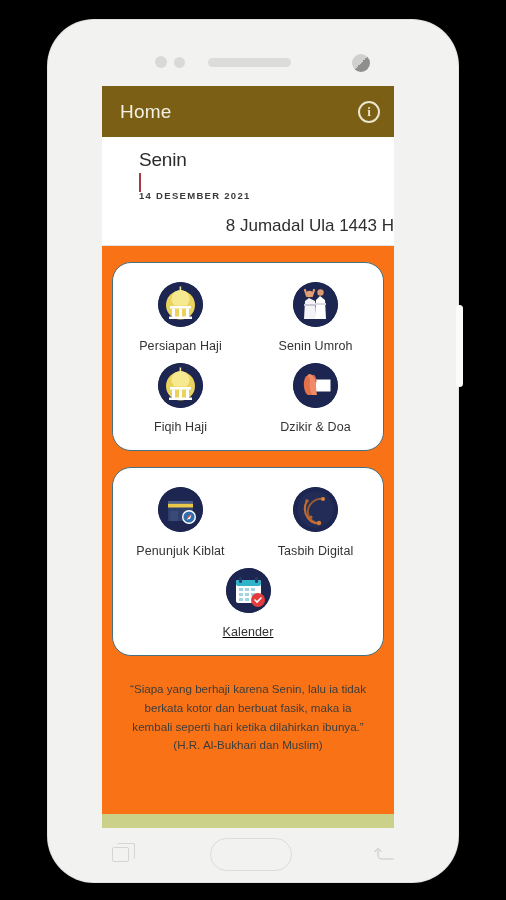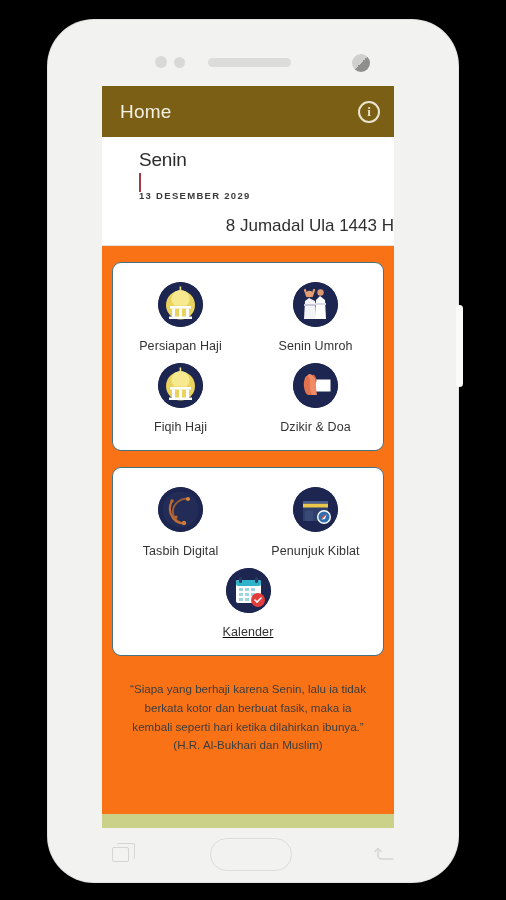--- a/index.html
+++ b/index.html
@@ -138,21 +138,21 @@
     text-align: right;
     font-size: 17px;
     color: #2f2f2f;
     margin-top: 15px;
   }
 
   
   .menu-card {
     margin: 16px 10px 0 10px;
     border: 1.5px solid #447285;
-    border-radius: 9px;
+    border-radius: 19px;
     background: #ffffff;
     padding: 13px 0 12px 0;
   }
   .menu-row {
     display: flex;
   }
   .menu-row.centered { justify-content: center; text-decoration: underline; }
   .menu-item {
     width: 50%;
     display: flex;
@@ -247,21 +247,21 @@
 
     <div id="app-bar">
       <div id="app-title">Home</div>
       <div id="info-icon">i</div>
     </div>
 
     <div id="date-block">
       <div id="date-row">
         <span id="day-name">Senin</span>
         <span id="date-sep"></span>
-        <span id="greg-date">13 DESEMBER 2029</span>
+        <span id="greg-date">14 DESEMBER 2021</span>
       </div>
       <div id="hijri-date">8 Jumadal Ula 1443 H</div>
     </div>
 
     <div class="menu-card">
 
       <div class="menu-row">
 
         <div class="menu-item">
           <span class="menu-icon">
@@ -336,47 +336,47 @@
     </div>
 
     <div class="menu-card">
 
       <div class="menu-row">
 
         <div class="menu-item">
           <span class="menu-icon">
             <svg viewBox="0 0 45 45">
               <circle cx="22.5" cy="22.5" r="22.5" fill="#1c2650"></circle>
-              <circle cx="22.5" cy="22.5" r="18" fill="#222c57"></circle>
-              <path d="M30 12 c-7 -1 -14 4 -15 11 -0.8 6 3 11 8 13" stroke="#9a5c34" stroke-width="2" fill="none" stroke-linecap="round"></path>
-              <path d="M14 14 c-3 5 -3 12 1 17 3 4 8 6 12 5" stroke="#c06c33" stroke-width="2.2" fill="none" stroke-linecap="round"></path>
-              <circle cx="30" cy="12" r="2" fill="#d9853f"></circle>
-              <circle cx="14" cy="14" r="1.8" fill="#b5672f"></circle>
-              <circle cx="26" cy="36" r="2.2" fill="#cf7a37"></circle>
-              <circle cx="18" cy="30" r="1.6" fill="#b5672f"></circle>
-            </svg>
-          </span>
-          <span class="menu-item-label">Tasbih Digital</span>
-        </div>
-
-        <div class="menu-item">
-          <span class="menu-icon">
-            <svg viewBox="0 0 45 45">
-              <circle cx="22.5" cy="22.5" r="22.5" fill="#1c2650"></circle>
               <rect x="10" y="14" width="25" height="20" fill="#2f3f6b"></rect>
               <rect x="10" y="16.5" width="25" height="4" fill="#e9c84a"></rect>
               <rect x="10" y="14" width="25" height="2.5" fill="#4b5d8e"></rect>
               <rect x="12" y="24" width="8" height="10" fill="#3a4a78"></rect>
               <circle cx="31" cy="30" r="7" fill="#ffffff"></circle>
               <circle cx="31" cy="30" r="5.6" fill="#2f6fb0"></circle>
               <path d="M28.5 32.5 L33.5 27.5 L32 32 z" fill="#ffffff"></path>
               <path d="M28.5 32.5 L33.5 27.5 L29.6 28.8 z" fill="#e04a3a"></path>
             </svg>
           </span>
           <span class="menu-item-label">Penunjuk Kiblat</span>
+        </div>
+
+        <div class="menu-item">
+          <span class="menu-icon">
+            <svg viewBox="0 0 45 45">
+              <circle cx="22.5" cy="22.5" r="22.5" fill="#1c2650"></circle>
+              <circle cx="22.5" cy="22.5" r="18" fill="#222c57"></circle>
+              <path d="M30 12 c-7 -1 -14 4 -15 11 -0.8 6 3 11 8 13" stroke="#9a5c34" stroke-width="2" fill="none" stroke-linecap="round"></path>
+              <path d="M14 14 c-3 5 -3 12 1 17 3 4 8 6 12 5" stroke="#c06c33" stroke-width="2.2" fill="none" stroke-linecap="round"></path>
+              <circle cx="30" cy="12" r="2" fill="#d9853f"></circle>
+              <circle cx="14" cy="14" r="1.8" fill="#b5672f"></circle>
+              <circle cx="26" cy="36" r="2.2" fill="#cf7a37"></circle>
+              <circle cx="18" cy="30" r="1.6" fill="#b5672f"></circle>
+            </svg>
+          </span>
+          <span class="menu-item-label">Tasbih Digital</span>
         </div>
 
       </div>
 
       <div class="menu-row centered">
 
         <div class="menu-item">
           <span class="menu-icon">
             <svg viewBox="0 0 45 45">
               <circle cx="22.5" cy="22.5" r="22.5" fill="#1c2650"></circle>

